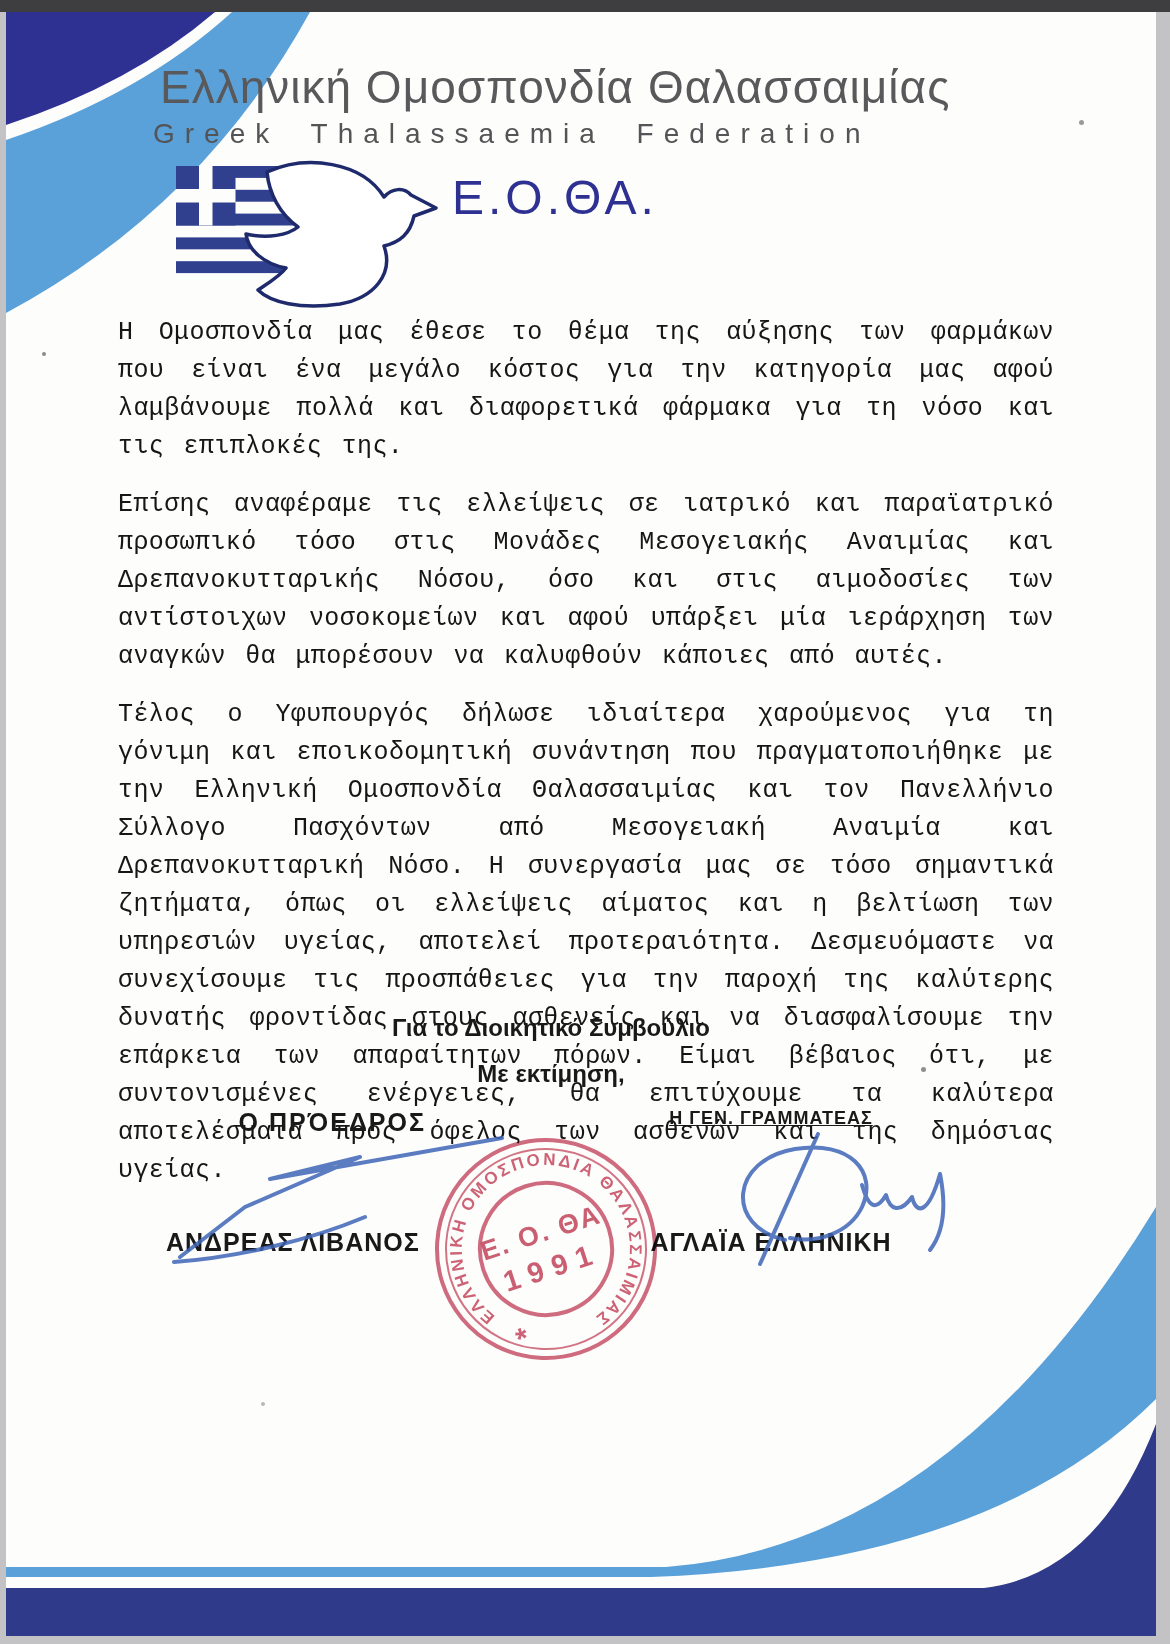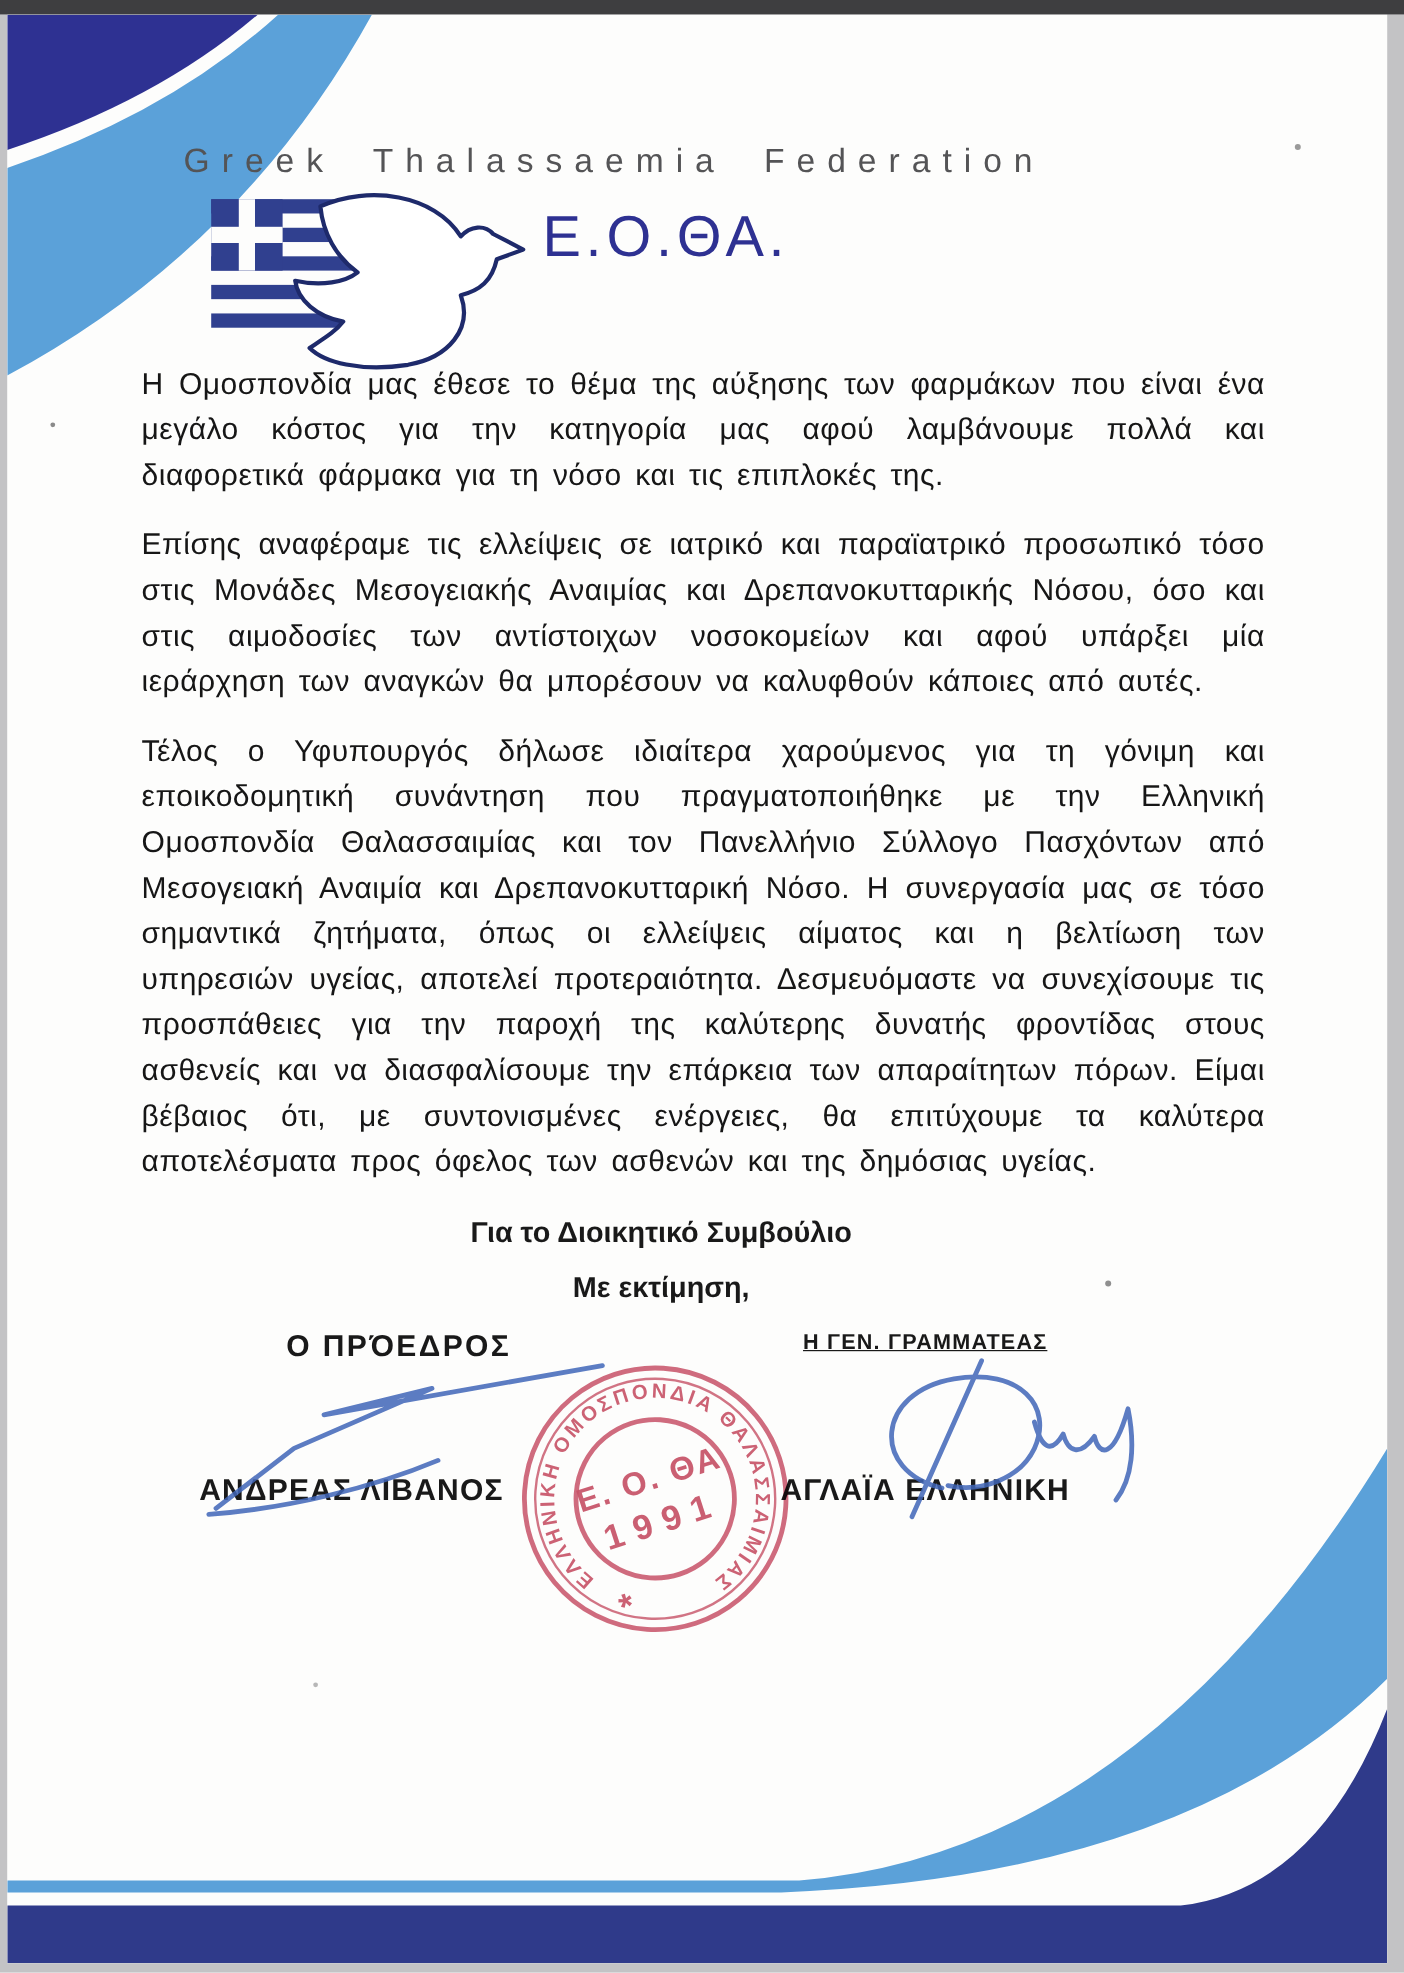--- a/index.html
+++ b/index.html
@@ -11,21 +11,21 @@
   .corner-tl{position:absolute;left:0;top:0;z-index:0;}
   .bottom-deco{position:absolute;left:0;top:1100px;z-index:0;}
 
   .org-el{position:absolute;left:154px;top:48px;font-size:46px;letter-spacing:1px;color:#59595b;z-index:2;white-space:nowrap;}
   .org-en{position:absolute;left:147px;top:106px;font-size:28px;letter-spacing:10px;word-spacing:14px;color:#545456;z-index:2;white-space:nowrap;}
   .logo-svg{position:absolute;left:166px;top:140px;z-index:2;}
   .acronym{position:absolute;left:446px;top:158px;font-size:48px;letter-spacing:4px;color:#2e3192;z-index:2;white-space:nowrap;}
 
   .letter-body{position:absolute;left:112px;top:286px;width:936px;z-index:2;
     font-size:25px;line-height:38px;letter-spacing:0.4px;word-spacing:4px;color:#161616;text-align:justify;}
-  .letter-body p{margin:3px 0 20px 0;}
+  .letter-body p{margin:16px 0 20px 0;font-family:Liberation Mono, monospace;}
 
   .closing{position:absolute;left:0;top:993px;width:1090px;text-align:center;z-index:2;
     font-size:24px;font-weight:bold;line-height:46px;color:#191919;}
   .role-row{position:absolute;top:1096px;left:0;width:1150px;z-index:2;font-weight:bold;color:#191919;}
   .role-president{position:absolute;left:160px;width:260px;text-align:right;font-size:25px;letter-spacing:2px;}
   .role-secretary{position:absolute;left:630px;width:270px;text-align:center;font-size:18px;letter-spacing:1px;white-space:nowrap;text-decoration:underline;}
   .name-row{position:absolute;top:1216px;left:0;width:1150px;z-index:2;font-weight:bold;color:#191919;}
   .name-president{position:absolute;left:160px;width:260px;text-align:left;font-size:25px;letter-spacing:1px;white-space:nowrap;}
   .name-secretary{position:absolute;left:630px;width:270px;text-align:center;font-size:25px;letter-spacing:1px;white-space:nowrap;}
 
@@ -53,20 +53,21 @@
     <svg class="corner-tl" width="320" height="320" viewBox="0 0 320 320">
       <path d="M0,0 H209 Q125,72 0,113 Z" fill="#2e3192"></path>
       <path d="M226,0 H304 Q196,196 0,301 L0,128 Q136,82 226,0 Z" fill="#5ba1d9"></path>
     </svg>
 
     <svg class="bottom-deco" width="1150" height="524" viewBox="0 0 1150 524">
       <path d="M0,455 H660 Q945,432 1150,95 L1150,287 Q985,452 645,465 H0 Z" fill="#5ba1d9"></path>
       <path d="M0,476 H978 Q1092,462 1150,312 V524 H0 Z" fill="#2f3a8a"></path>
     </svg>
 
+    <div class="org-el">Ελληνική Ομοσπονδία Θαλασσαιμίας</div>
     <div class="org-en">Greek Thalassaemia Federation</div>
 
     <svg class="logo-svg" width="300" height="170" viewBox="0 0 300 170">
       <g>
         <rect x="4" y="14" width="156" height="11.9" fill="#30408f"></rect>
         <rect x="4" y="37.8" width="156" height="11.9" fill="#30408f"></rect>
         <rect x="4" y="61.6" width="156" height="11.9" fill="#30408f"></rect>
         <rect x="4" y="85.4" width="156" height="11.9" fill="#30408f"></rect>
         <rect x="4" y="109.2" width="156" height="11.9" fill="#30408f"></rect>
         <rect x="4" y="14" width="59.5" height="59.5" fill="#30408f"></rect>

